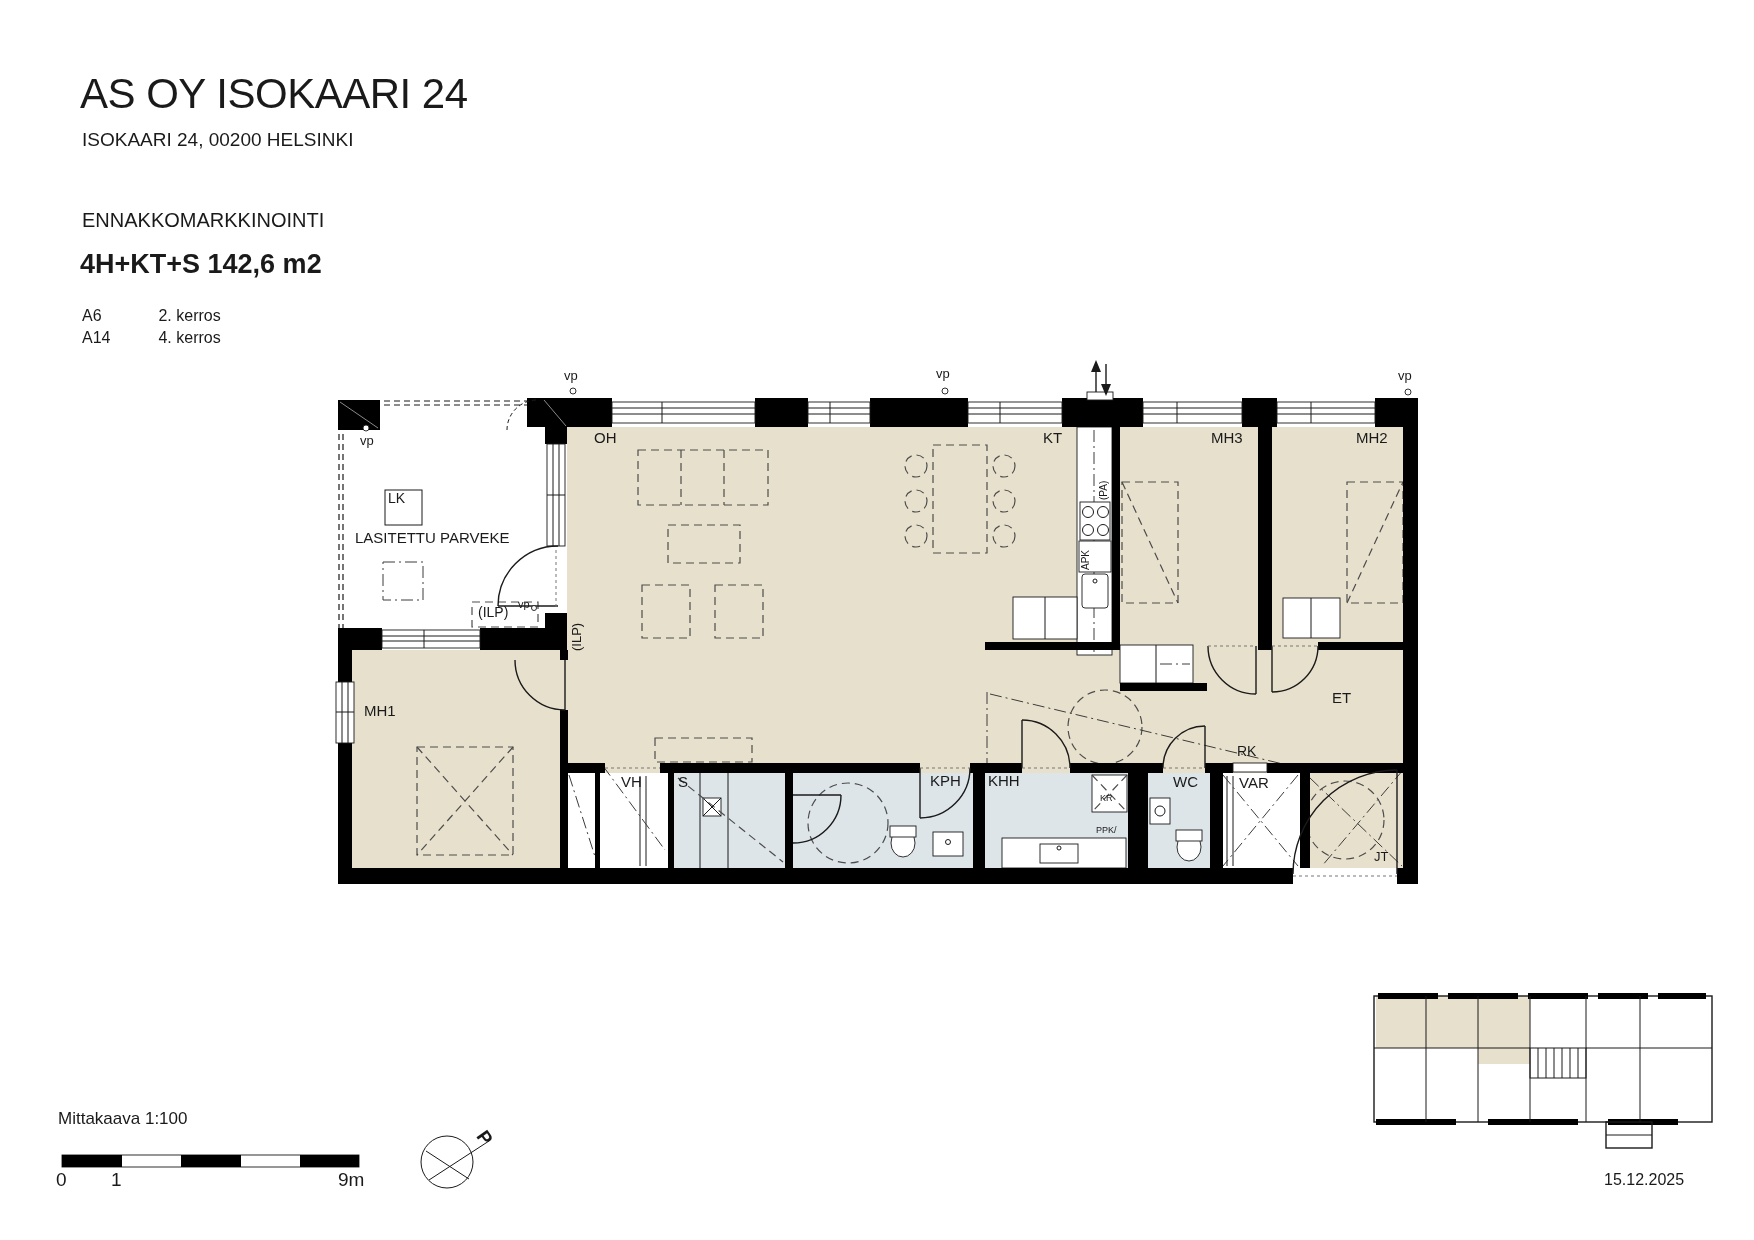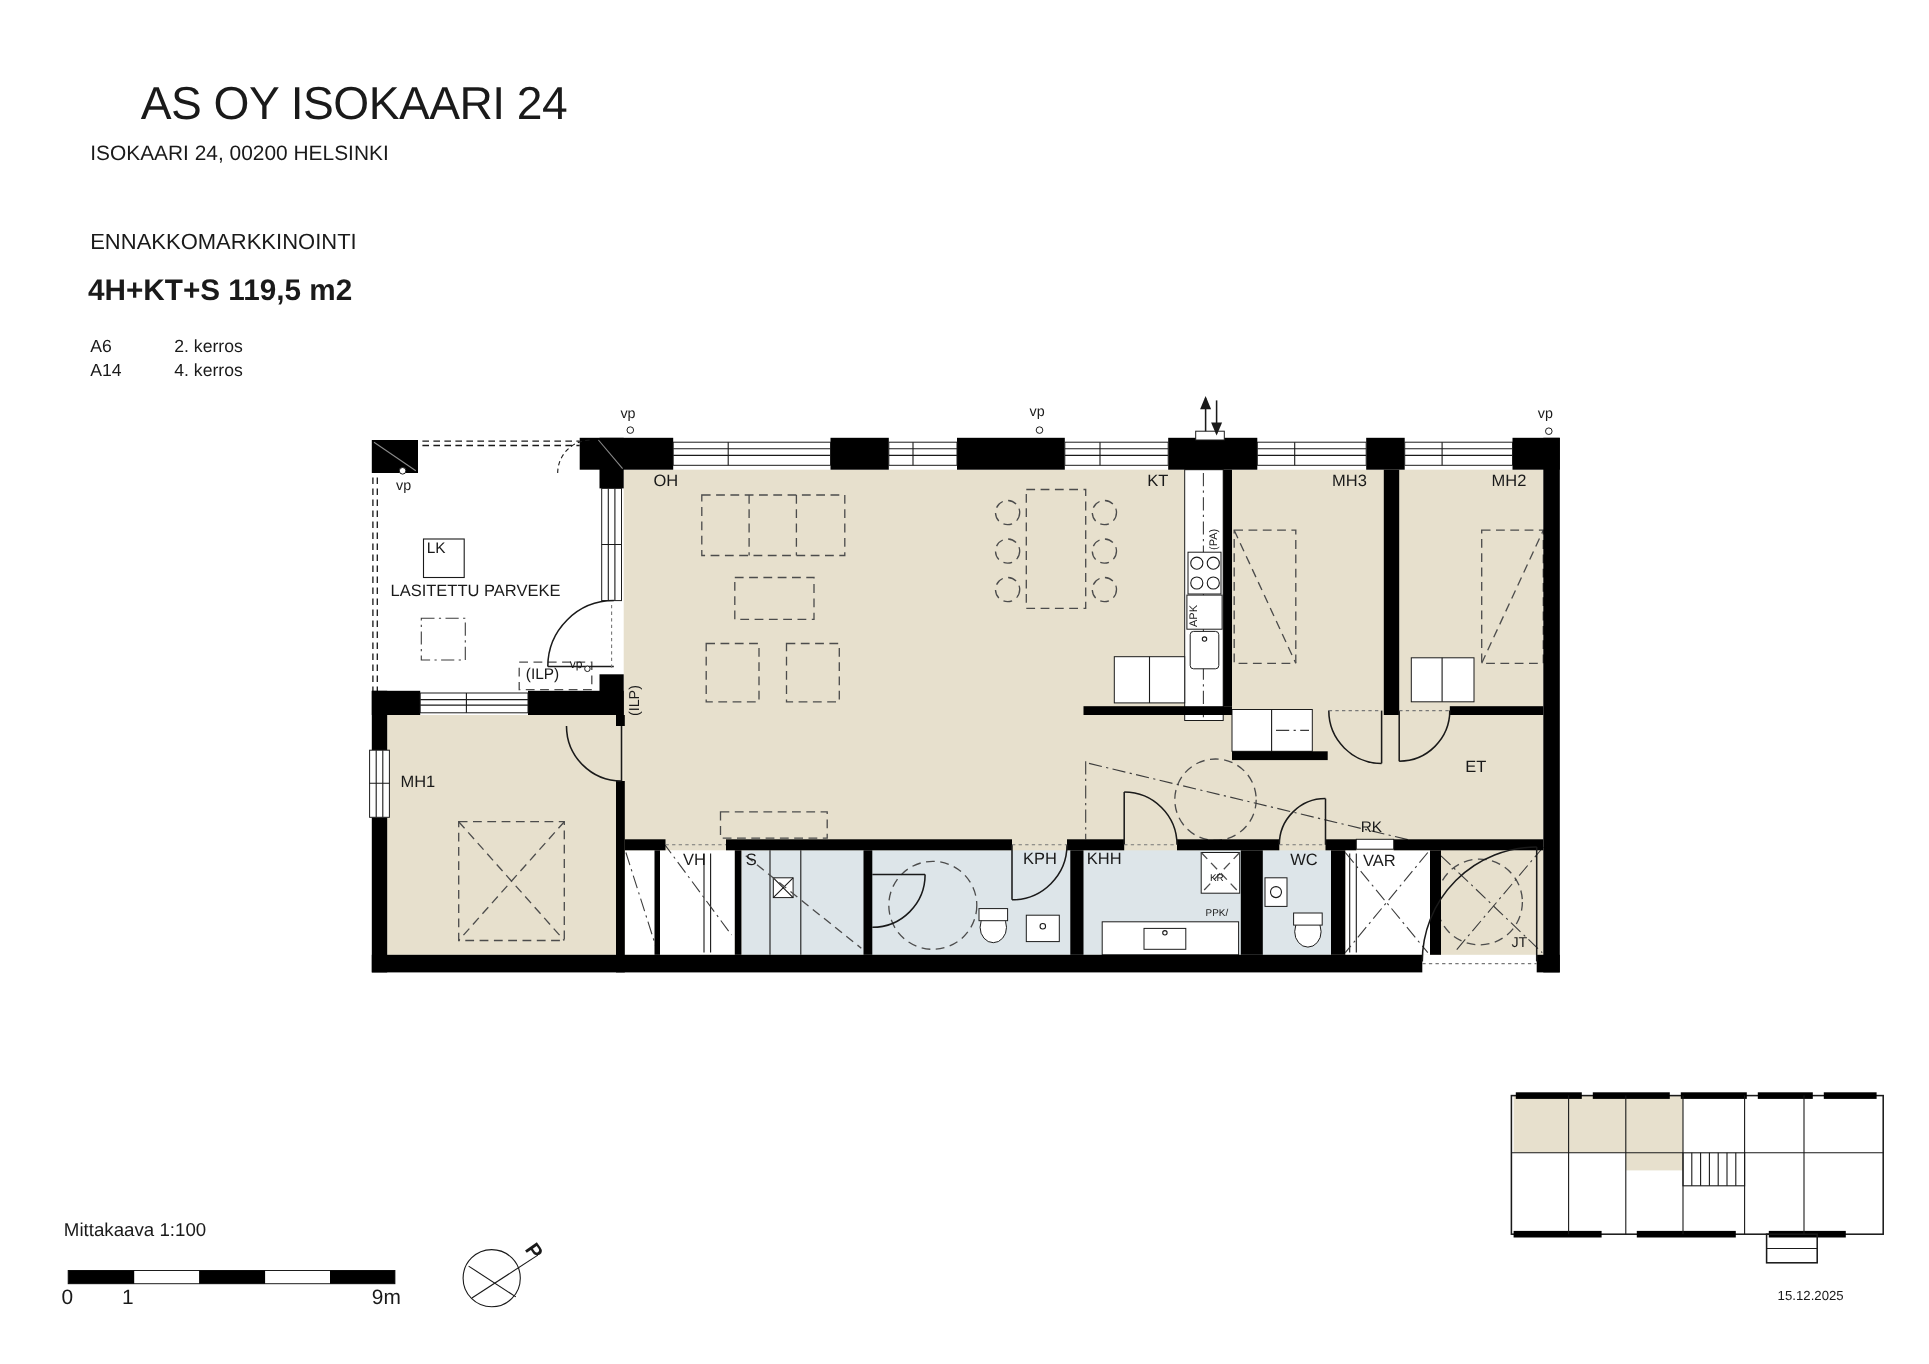--- a/index.html
+++ b/index.html
@@ -259,24 +259,24 @@
     </g>
 
     <g>
       <rect x="62" y="1155" width="297" height="12" class="fix"></rect>
       <rect x="62" y="1155" width="60" height="12" class="f-wall"></rect>
       <rect x="181" y="1155" width="60" height="12" class="f-wall"></rect>
       <rect x="300" y="1155" width="59" height="12" class="f-wall"></rect>
     </g>
   </svg>
 
-  <div class="lbl" style="left:80px;top:72px;font-size:42px;letter-spacing:-0.5px;margin-left:48px;">AS OY ISOKAARI 24</div>
+  <div class="lbl" style="left:80px;top:72px;font-size:42px;letter-spacing:-0.5px;">AS OY ISOKAARI 24</div>
   <div class="lbl" style="left:82px;top:130px;font-size:19px;">ISOKAARI 24, 00200 HELSINKI</div>
   <div class="lbl" style="left:82px;top:210px;font-size:20px;">ENNAKKOMARKKINOINTI</div>
-  <div class="lbl" style="left:80px;top:250px;font-size:27px;font-weight:bold;">4H+KT+S 119,5 m2</div>
+  <div class="lbl" style="left:80px;top:250px;font-size:27px;font-weight:bold;">4H+KT+S 142,6 m2</div>
   <div class="lbl" style="left:82px;top:308px;font-size:16px;">
     <span style="display:inline-block;width:72px;">A6</span>
     <span>2. kerros</span>
   </div>
   <div class="lbl" style="left:82px;top:330px;font-size:16px;">
     <span style="display:inline-block;width:72px;">A14</span>
     <span>4. kerros</span>
   </div>
 
   <div class="lbl" style="left:568px;top:430px;font-size:15px;padding-left:26px;">OH</div>
@@ -305,15 +305,15 @@
   <div class="lbl rot" style="left:1081px;top:570px;font-size:10px;">APK</div>
   <div class="lbl rot" style="left:1099px;top:500px;font-size:10px;">(PA)</div>
   <div class="lbl" style="left:1096px;top:826px;font-size:9px;">PPK/</div>
   <div class="lbl" style="left:1100px;top:794px;font-size:9px;">KR</div>
 
   <div class="lbl" style="left:58px;top:1110px;font-size:17px;">Mittakaava 1:100</div>
   <div class="lbl" style="left:56px;top:1170px;font-size:19px;">0</div>
   <div class="lbl" style="left:111px;top:1170px;font-size:19px;">1</div>
   <div class="lbl" style="left:338px;top:1170px;font-size:19px;">9m</div>
   <div class="lbl" style="left:478px;top:1128px;font-size:19px;font-weight:bold;transform:rotate(55deg);transform-origin:center;">P</div>
-  <div class="lbl" style="left:1604px;top:1172px;font-size:12px;margin-left:12px;">15.12.2025</div>
+  <div class="lbl" style="left:1604px;top:1172px;font-size:16px;">15.12.2025</div>
 
 </div>
 
 </body></html>

